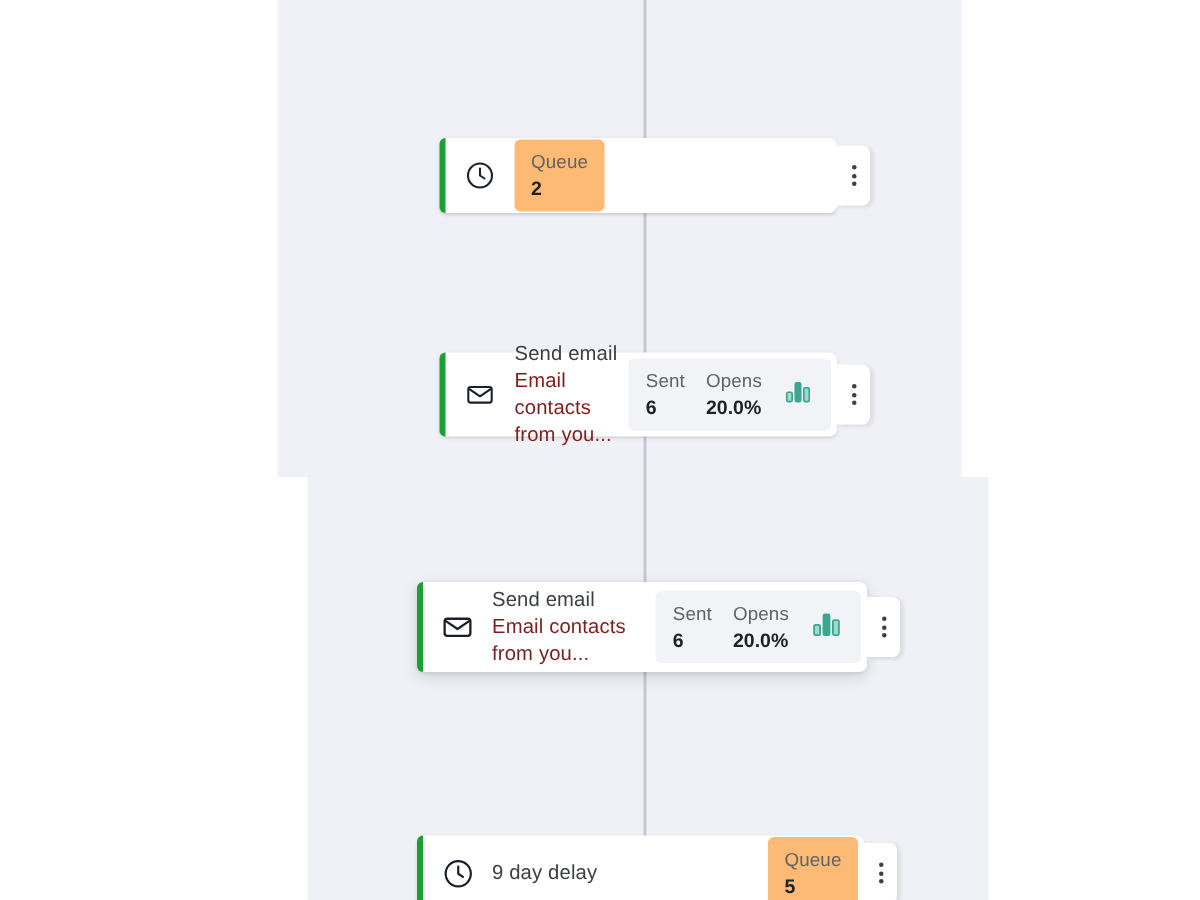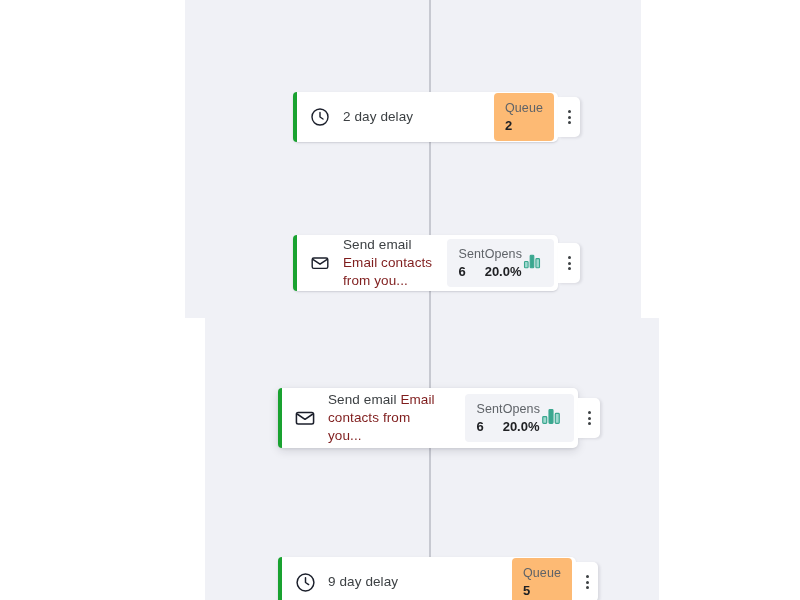--- a/index.html
+++ b/index.html
@@ -101,20 +101,21 @@
   }
   .title-link {
     color: #7f1d1d;
   }
 
   
   .stats {
     flex: 0 0 auto;
     display: flex;
     align-items: center;
+    gap: 14px;
     background: #f2f3f7;
     border-radius: 4px;
     padding: 7px 12px;
     margin: 6px 4px 6px 0;
     align-self: center;
   }
   .stat {
     display: flex;
     flex-direction: column;
     gap: 2px;
@@ -189,23 +190,20 @@
 
   <div class="connector"></div>
 
   <div class="node" id="node-delay-1">
     <div class="accent-bar"></div>
     <div class="node-icon">
       <svg width="20" height="20" viewBox="0 0 20 20" fill="none">
         <circle cx="10" cy="10" r="8" stroke="#1b1f2b" stroke-width="1.4"></circle>
         <path d="M10 5.4V10l3 2" stroke="#1b1f2b" stroke-width="1.4" stroke-linecap="round" stroke-linejoin="round"></path>
       </svg>
-    </div>
-    <div class="node-body">
-      <span class="node-title">2 day delay</span>
     </div>
     <div class="queue-badge">
       <span class="stat-label">Queue</span>
       <span class="stat-value">2</span>
     </div>
     <div class="kebab">
       <span></span>
       <span></span>
       <span></span>
     </div>

